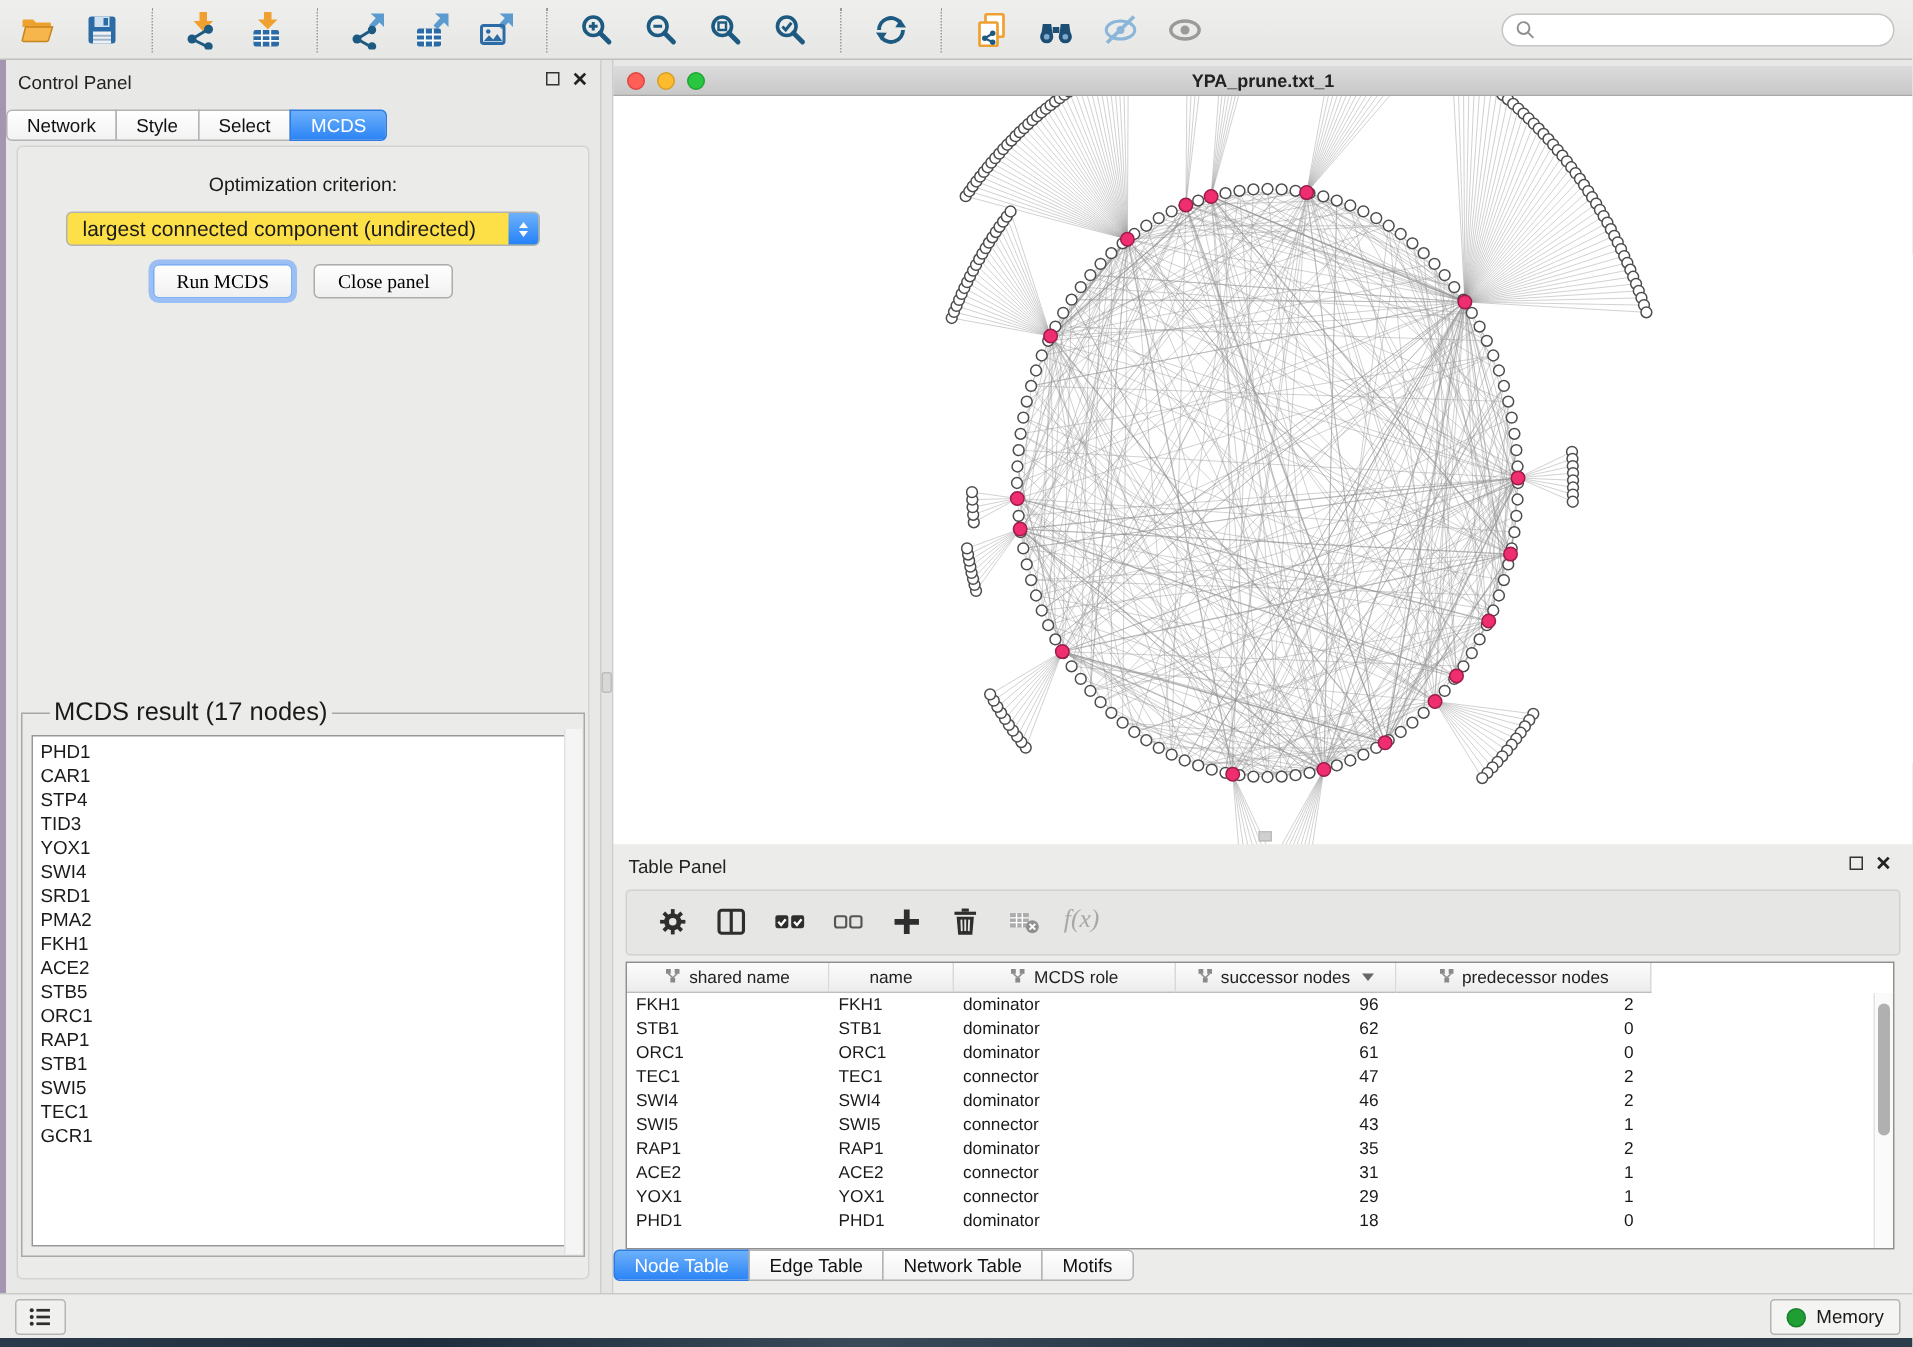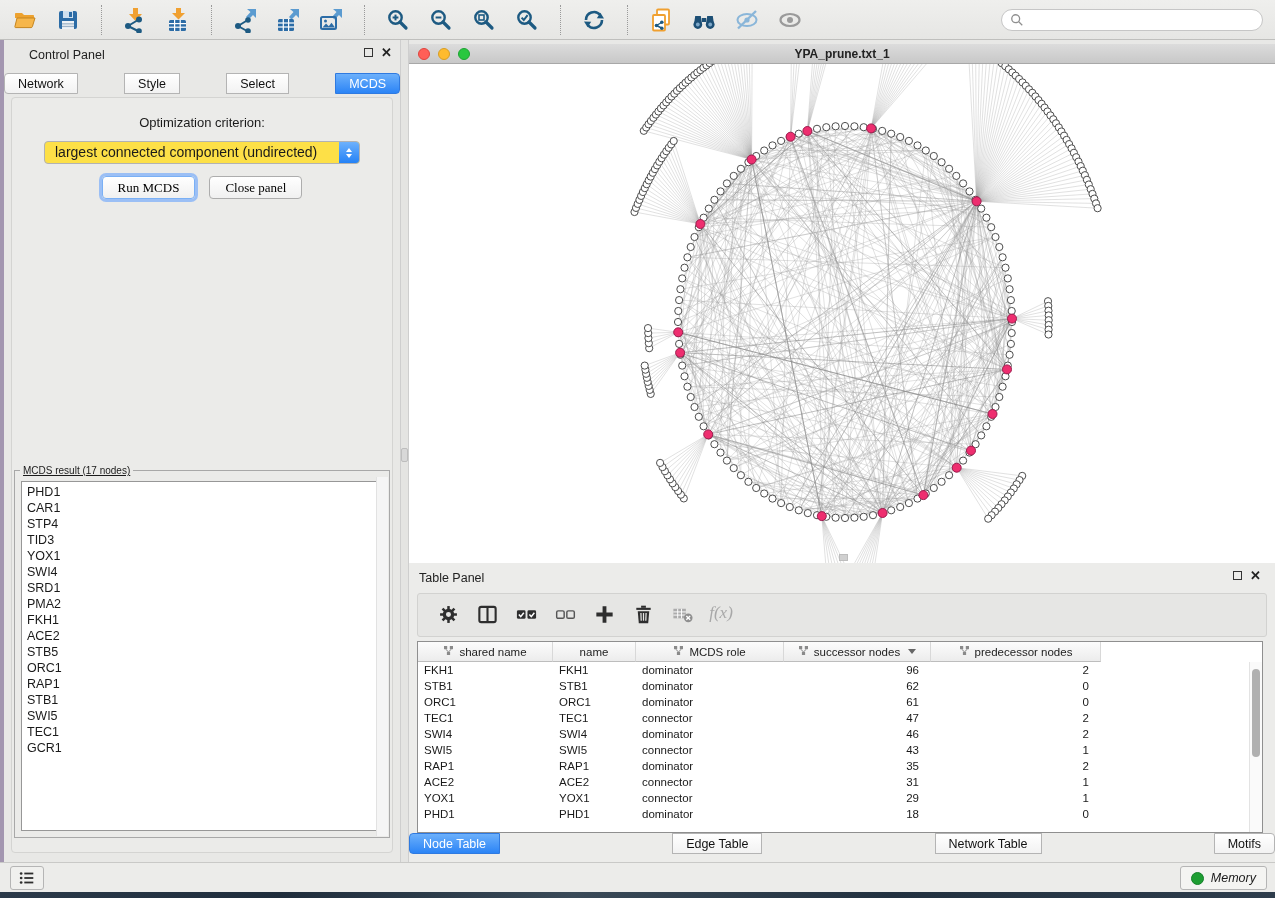--- a/index.html
+++ b/index.html
@@ -20,26 +20,26 @@
                      font-family:"Liberation Sans",sans-serif; }
 
   
   .left-strip { position:absolute; left:0; top:40px; width:4px; height:822px; background:#a396b0; }
   .bottom-strip { position:absolute; left:0; top:892px; width:1275px; height:6px;
     background:linear-gradient(90deg,#2b3a4a,#1f2d3c 22%,#3a4a58 45%,#223140 70%,#2e3d4c); }
 
   
   .control-panel { position:absolute; left:4px; top:40px; width:396px; height:822px; background:#e8e8e6; }
   .panel-head { position:relative; height:28px; }
-  .panel-title { position:absolute; left:25px; top:8px; font-size:12.5px; color:#222; }
+  .panel-title { position:absolute; left:8px; top:8px; font-size:12.5px; color:#222; }
   .wbtns { position:absolute; right:8px; top:7px; display:flex; gap:8px; align-items:center; }
   .float-btn { width:9px; height:9px; border:1.5px solid #333; display:inline-block; }
   .close-btn { font-size:13px; font-weight:bold; color:#222; line-height:11px; }
 
-  .segwrap { display:flex; justify-content:space-between; }
+  .segwrap { display:flex; justify-content:flex-start; }
   .cp-tabs { position:absolute; left:0; right:0; top:33px; }
   .seg { height:21px; line-height:20px; padding:0 13px; font-size:12.5px;
          background:linear-gradient(#ffffff,#f2f2f2); border:1px solid #b4b4b4;
          margin-left:-1px; color:#111; }
   .seg:first-child { border-radius:4px 0 0 4px; margin-left:0; }
   .seg:last-child { border-radius:0 4px 4px 0; }
   .seg.active { background:linear-gradient(#6cb0fb,#2b84f6); border-color:#2f7ae0; color:#fff; }
 
   .cp-inner { position:absolute; left:7px; right:7px; top:57px; bottom:9px;
               background:#ebebe9; border:1px solid #d4d4d2; border-radius:4px; }
@@ -54,21 +54,21 @@
             border-bottom:4.5px solid #fff; }
   .arr-dn { width:0; height:0; border-left:3.5px solid transparent; border-right:3.5px solid transparent;
             border-top:4.5px solid #fff; }
   .btnrow { display:flex; justify-content:center; gap:14px; margin-top:12px; }
   .pushbtn { height:23px; padding:0 15px; font-size:13px; font-family:Liberation Serif, serif;
              background:linear-gradient(#ffffff,#f0f0f0); border:1px solid #adadad; border-radius:4px; }
   .pushbtn.focused { box-shadow:0 0 0 3px rgba(90,155,255,.55); border-color:#7ab0f5; }
 
   .mcds-box { position:absolute; left:10px; right:10px; top:425px; height:373px;
               border:1px solid #a8a8a8; background:transparent; }
-  .mcds-box legend { font-size:10px; margin-left:5px; padding:0 3px;text-decoration:underline; }
+  .mcds-box legend { font-size:17px; margin-left:18px; padding:0 3px; }
   .mcds-list { position:absolute; left:6px; right:6px; top:5px; bottom:6px; background:#fff;
                border:1px solid #979797; overflow:hidden; padding:2px 0 0 5px; }
   .mcds-list .li { font-size:12.5px; line-height:16px; }
   .mcds-scroll { position:absolute; right:1px; top:1px; bottom:1px; width:12px;
                  background:#f5f5f5; border-left:1px solid #e2e2e2; }
 
   
   .splitter { position:absolute; left:400px; top:40px; width:9px; height:822px;
               background:#e4e4e2; border-left:1px solid #cecece; border-right:1px solid #cecece; }
   .split-grip { position:absolute; left:0; top:408px; width:7px; height:14px;
@@ -107,21 +107,21 @@
   .chev { width:0; height:0; border-left:4px solid transparent; border-right:4px solid transparent;
           border-top:5px solid #666; margin-left:3px; }
   .tbl-scroll { position:absolute; right:0; top:20px; bottom:0; width:13px;
                 background:#fafafa; border-left:1px solid #e3e3e3; }
   .tbl-thumb { position:absolute; left:2px; width:8px; top:7px; height:88px;
                background:#b0b0b0; border-radius:4px; }
   .tp-tabs { position:absolute; left:0; right:0; top:270px; }
 
   
   .status-bar { position:absolute; left:0; top:862px; width:1275px; height:30px;
-                background:#ececea; border-top:1px solid #c9c9c7;font-style:italic; }
+                background:#ececea; border-top:1px solid #c9c9c7; }
   .list-btn { position:absolute; left:10px; top:3px; width:34px; height:24px;
               background:#f0f0ee; border:1px solid #b5b5b5; border-radius:3px;
               display:flex; align-items:center; justify-content:center; }
   .memory-btn { position:absolute; right:8px; top:3px; height:24px; padding:0 10px;
                 background:#f4f4f2; border:1px solid #b5b5b5; border-radius:3px;
                 display:flex; align-items:center; gap:7px; font-size:12.5px; }
   .memdot { width:13px; height:13px; border-radius:50%; background:#1e9e33; border:1px solid #15802a; }
 </style>
 </head>
 <body>

